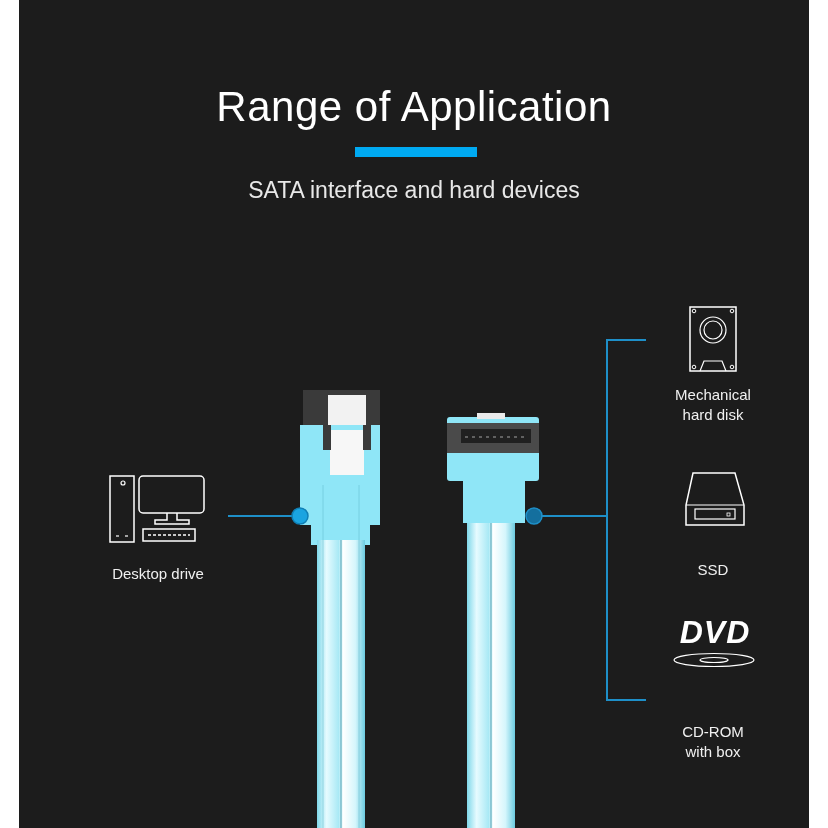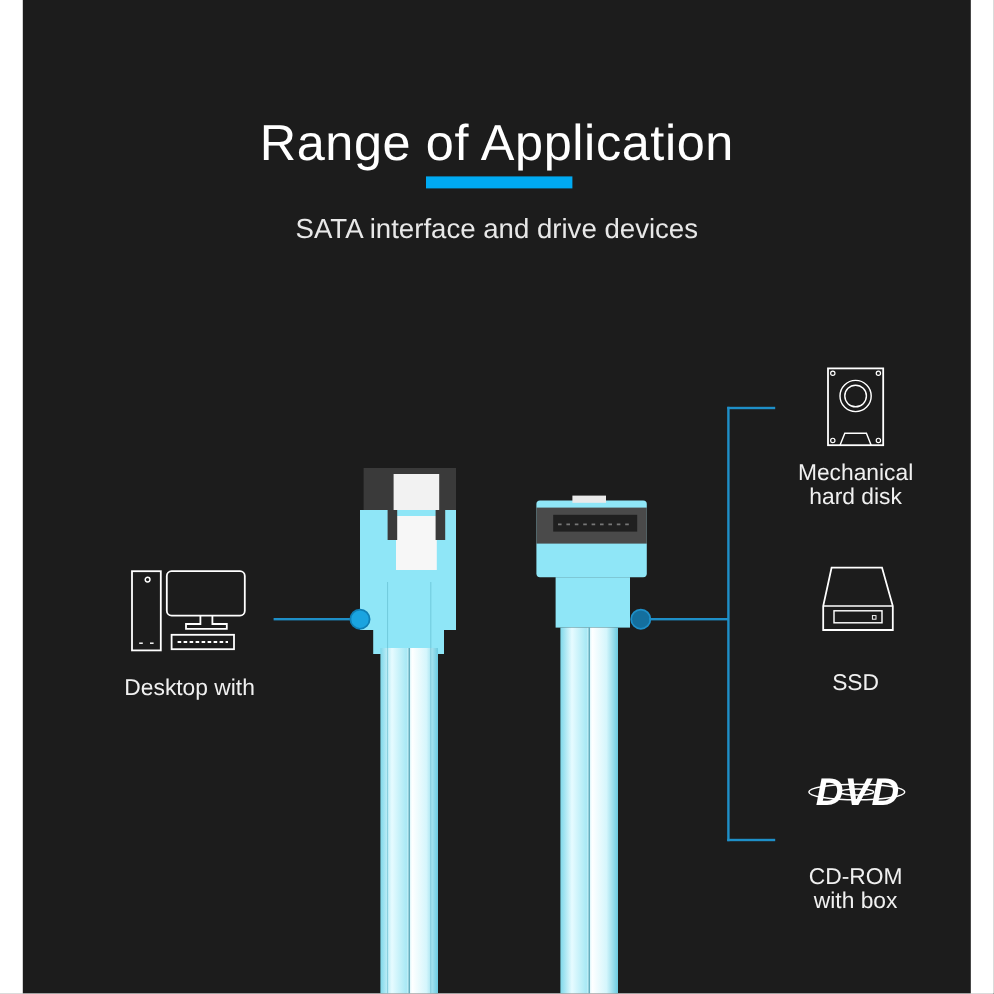--- a/index.html
+++ b/index.html
@@ -2,63 +2,63 @@
 <html><head>
 <meta charset="utf-8">
 <style>
   html, body { margin: 0; padding: 0; background: #ffffff; }
   body { width: 828px; height: 828px; position: relative; overflow: hidden; }
   .panel {
     position: absolute; left: 19px; top: 0; width: 790px; height: 828px;
     background: #1c1c1c; overflow: hidden;
   }
   .title {
-    position: absolute; left: 0; width: 828px; top: 92px; text-align: center;
+    position: absolute; left: 0; width: 828px; top: 80px; text-align: center;
     color: #ffffff; font-family: "Liberation Sans", sans-serif; font-size: 42px;
     letter-spacing: 0.5px; line-height: 54px;
   }
   .accent-bar { position: absolute; left: 355px; top: 147px; width: 122px; height: 10px; background: #00aaf2; }
   .subtitle {
     position: absolute; left: 0; width: 828px; top: 176px; text-align: center;
     color: #e8e8e8; font-family: "Liberation Sans", sans-serif; font-size: 23px; line-height: 29px;
   }
   .label {
     position: absolute; color: #f0f0f0; font-family: "Liberation Sans", sans-serif;
-    font-size: 19px; line-height: 20px; text-align: center;
+    font-size: 15px; line-height: 20px; text-align: center;
   }
   .dvd-logo {
     position: absolute; left: 660px; top: 612px; width: 110px; text-align: center;
     color: #ffffff; font-family: "Liberation Sans", sans-serif; font-weight: bold;
-    font-style: italic; font-size: 32px; letter-spacing: 1px; line-height: 40px; margin-top: 28px;
+    font-style: italic; font-size: 32px; letter-spacing: 1px; line-height: 40px;
   }
   .line { position: absolute; background: #1e8fc8; }
   svg { position: absolute; overflow: visible; }
 </style>
 </head>
 <body>
 
 <div class="panel"></div>
 
 <div class="title">Range of Application</div>
 <div class="accent-bar"></div>
 <div class="subtitle">
-  <div>SATA interface and drive devices</div>
+  <div>SATA interface and hard devices</div>
 </div>
 
 <svg style="left:108px;top:474px;" width="100" height="70" viewBox="0 0 100 70">
   <rect x="2" y="2" width="24" height="66" fill="none" stroke="#fff" stroke-width="1.5"></rect>
   <circle cx="15" cy="9" r="2" fill="none" stroke="#fff" stroke-width="1.2"></circle>
   <line x1="8" y1="62" x2="11" y2="62" stroke="#fff" stroke-width="1.2"></line>
   <line x1="17" y1="62" x2="20" y2="62" stroke="#fff" stroke-width="1.2"></line>
   <rect x="31" y="2" width="65" height="37" rx="4" fill="none" stroke="#fff" stroke-width="1.5"></rect>
   <path d="M59 39 V46 H47 V50 H81 V46 H69 V39" fill="none" stroke="#fff" stroke-width="1.5"></path>
   <rect x="35" y="55" width="52" height="12" fill="none" stroke="#fff" stroke-width="1.5"></rect>
   <line x1="40" y1="61" x2="82" y2="61" stroke="#fff" stroke-width="1.5" stroke-dasharray="3,2"></line>
 </svg>
-<div class="label" style="left:78px;top:564px;width:160px;">Desktop with</div>
+<div class="label" style="left:78px;top:564px;width:160px;">Desktop drive</div>
 
 <div class="line" style="left:228px;top:515px;width:70px;height:2px;"></div>
 
 <svg style="left:295px;top:385px;" width="85" height="443" viewBox="0 0 85 443">
   <defs>
     <linearGradient id="cab" x1="0" x2="1">
       <stop offset="0" stop-color="#7fd8ea"></stop>
       <stop offset="0.2" stop-color="#e6fbff"></stop>
       <stop offset="0.45" stop-color="#a9e9f5"></stop>
       <stop offset="0.55" stop-color="#ffffff"></stop>

